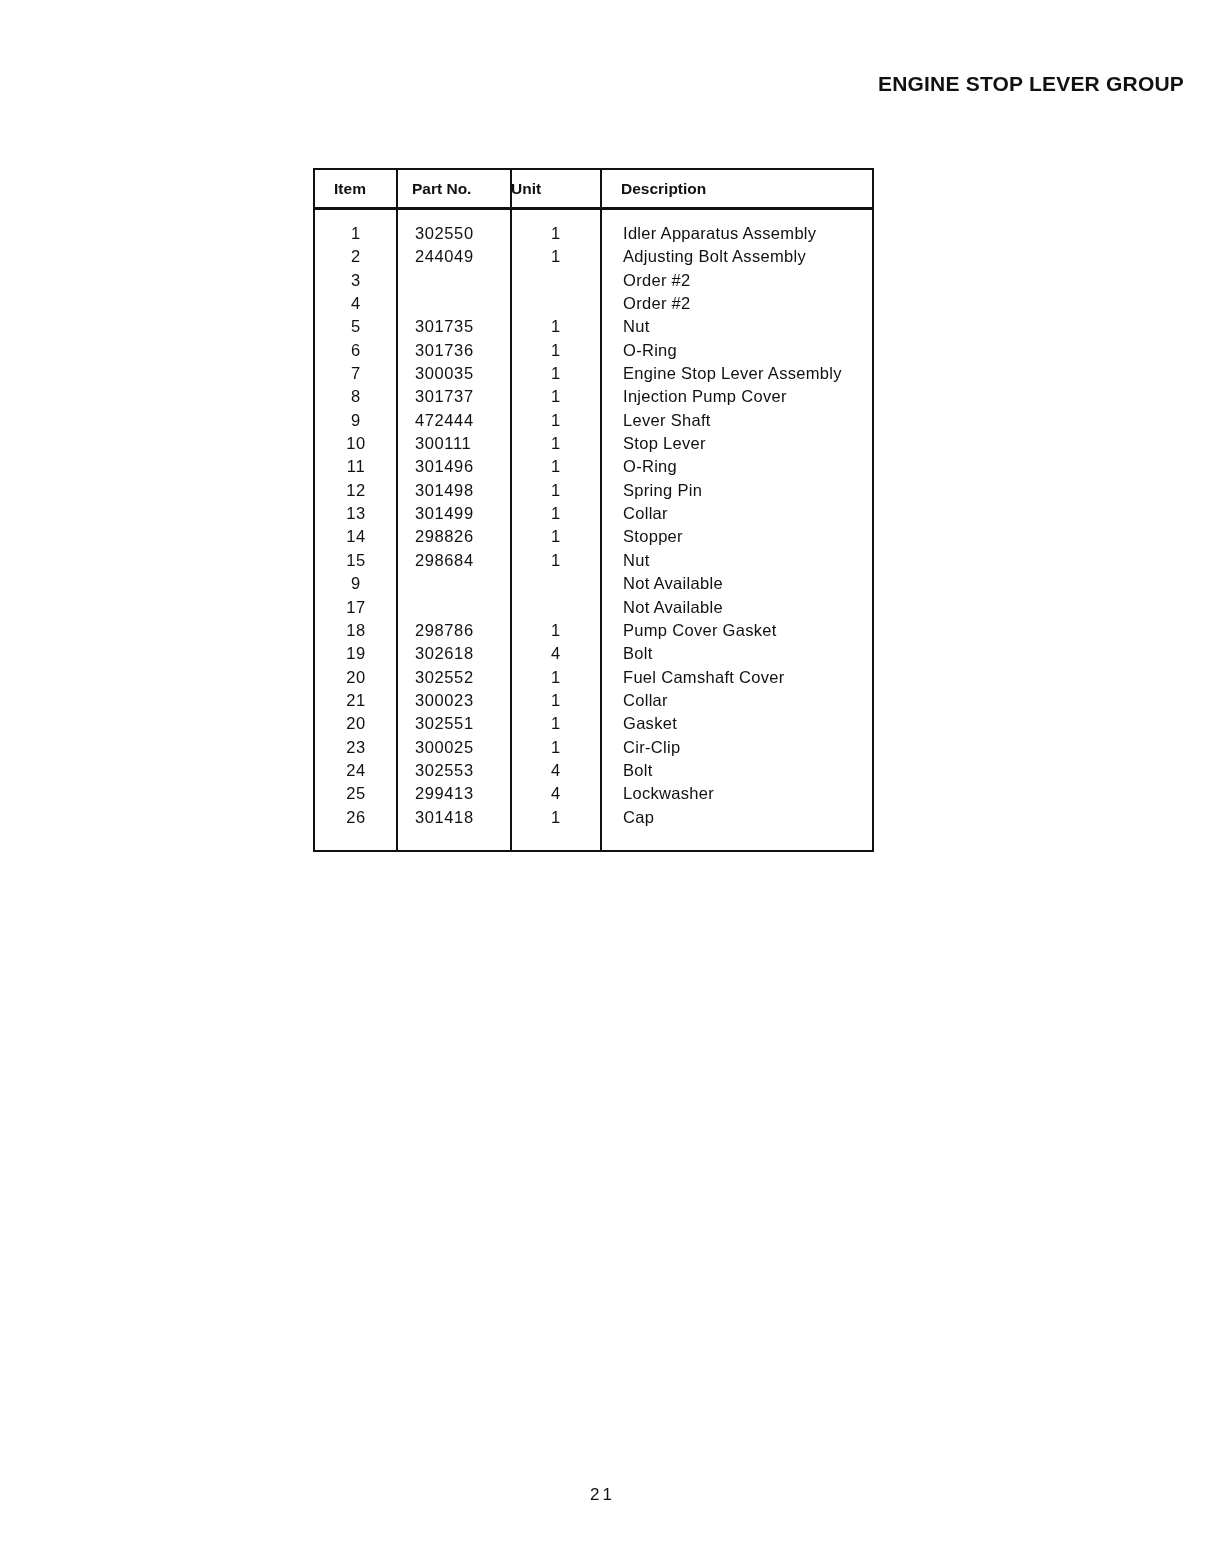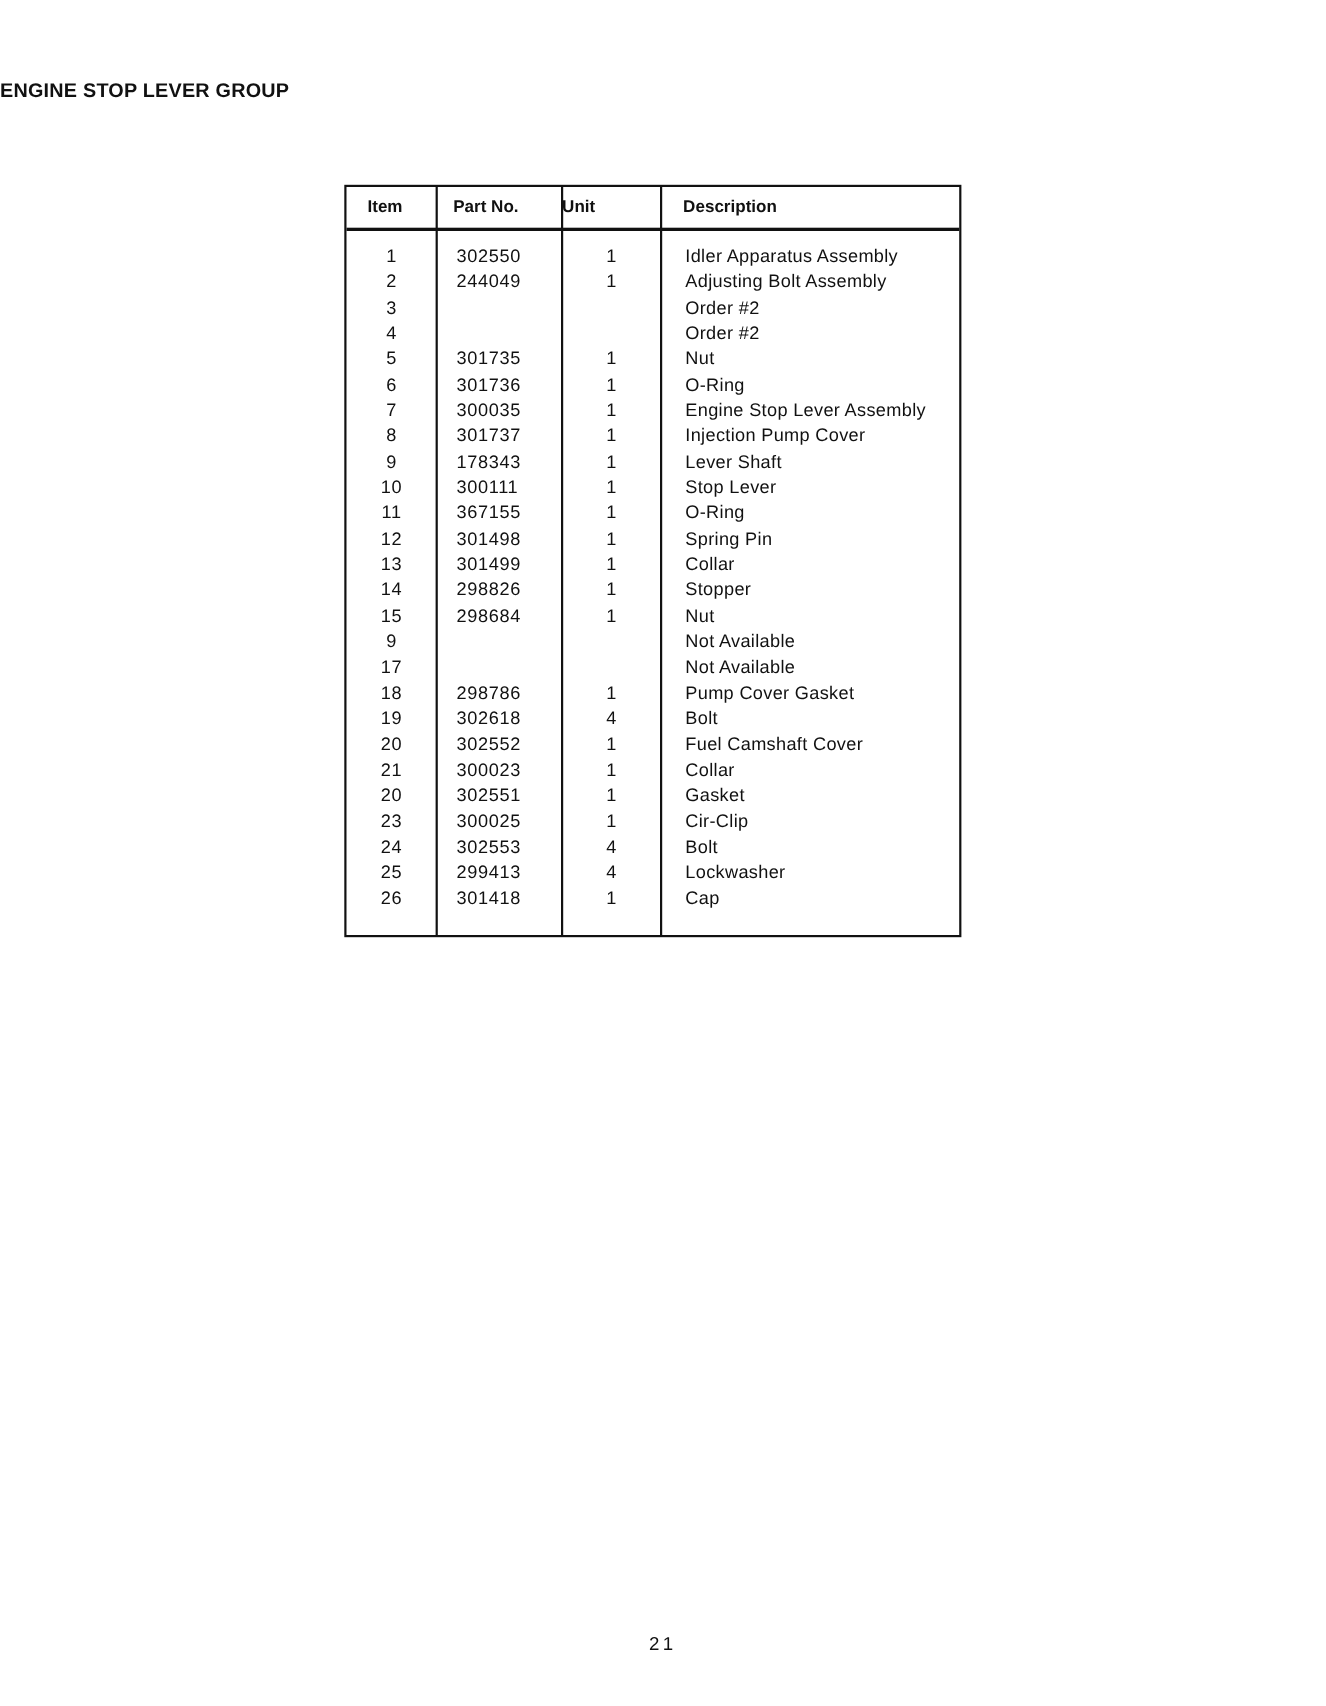--- a/index.html
+++ b/index.html
@@ -1,17 +1,17 @@
 <!DOCTYPE html>
 <html><head>
 <meta charset="utf-8">
 <style>
   html, body { margin: 0; padding: 0; background: #ffffff; }
   body { width: 1205px; height: 1551px; position: relative; font-family: "Liberation Sans", sans-serif; color: #111; }
-  .title { position: absolute; top: 72px; left: 0; width: 1184px; text-align: left; font-weight: bold; font-size: 18px; letter-spacing: 0.2px; }
+  .title { position: absolute; top: 72px; left: 0; width: 1184px; text-align: right; font-weight: bold; font-size: 21px; letter-spacing: 0.2px; }
   .table-box { position: absolute; left: 313px; top: 168px; width: 561px; height: 684px; border: 2.5px solid #111; box-sizing: border-box; }
   .vline { position: absolute; top: 0; bottom: 0; width: 2px; background: #111; }
   .hline { position: absolute; left: 0; right: 0; top: 37px; height: 2.5px; background: #111; }
   .hdr { position: absolute; top: 10px; font-weight: bold; font-size: 15.5px; }
   .rows { position: absolute; top: 52px; left: 0; right: 0; }
   .row { height: 23.35px; position: relative; font-size: 16.5px; letter-spacing: 0.6px; }
   .row span { position: absolute; top: 2px; white-space: nowrap; }
   .c-item { left: 0; width: 82px; text-align: center; }
   .c-part { left: 100px; }
   .c-unit { left: 196px; width: 90px; text-align: center; }
@@ -78,33 +78,33 @@
         <span class="c-desc">Engine Stop Lever Assembly</span>
       </div>
       <div class="row">
         <span class="c-item">8</span>
         <span class="c-part">301737</span>
         <span class="c-unit">1</span>
         <span class="c-desc">Injection Pump Cover</span>
       </div>
       <div class="row">
         <span class="c-item">9</span>
-        <span class="c-part">178343</span>
+        <span class="c-part">472444</span>
         <span class="c-unit">1</span>
         <span class="c-desc">Lever Shaft</span>
       </div>
       <div class="row">
         <span class="c-item">10</span>
         <span class="c-part">300111</span>
         <span class="c-unit">1</span>
         <span class="c-desc">Stop Lever</span>
       </div>
       <div class="row">
         <span class="c-item">11</span>
-        <span class="c-part">367155</span>
+        <span class="c-part">301496</span>
         <span class="c-unit">1</span>
         <span class="c-desc">O-Ring</span>
       </div>
       <div class="row">
         <span class="c-item">12</span>
         <span class="c-part">301498</span>
         <span class="c-unit">1</span>
         <span class="c-desc">Spring Pin</span>
       </div>
       <div class="row">

